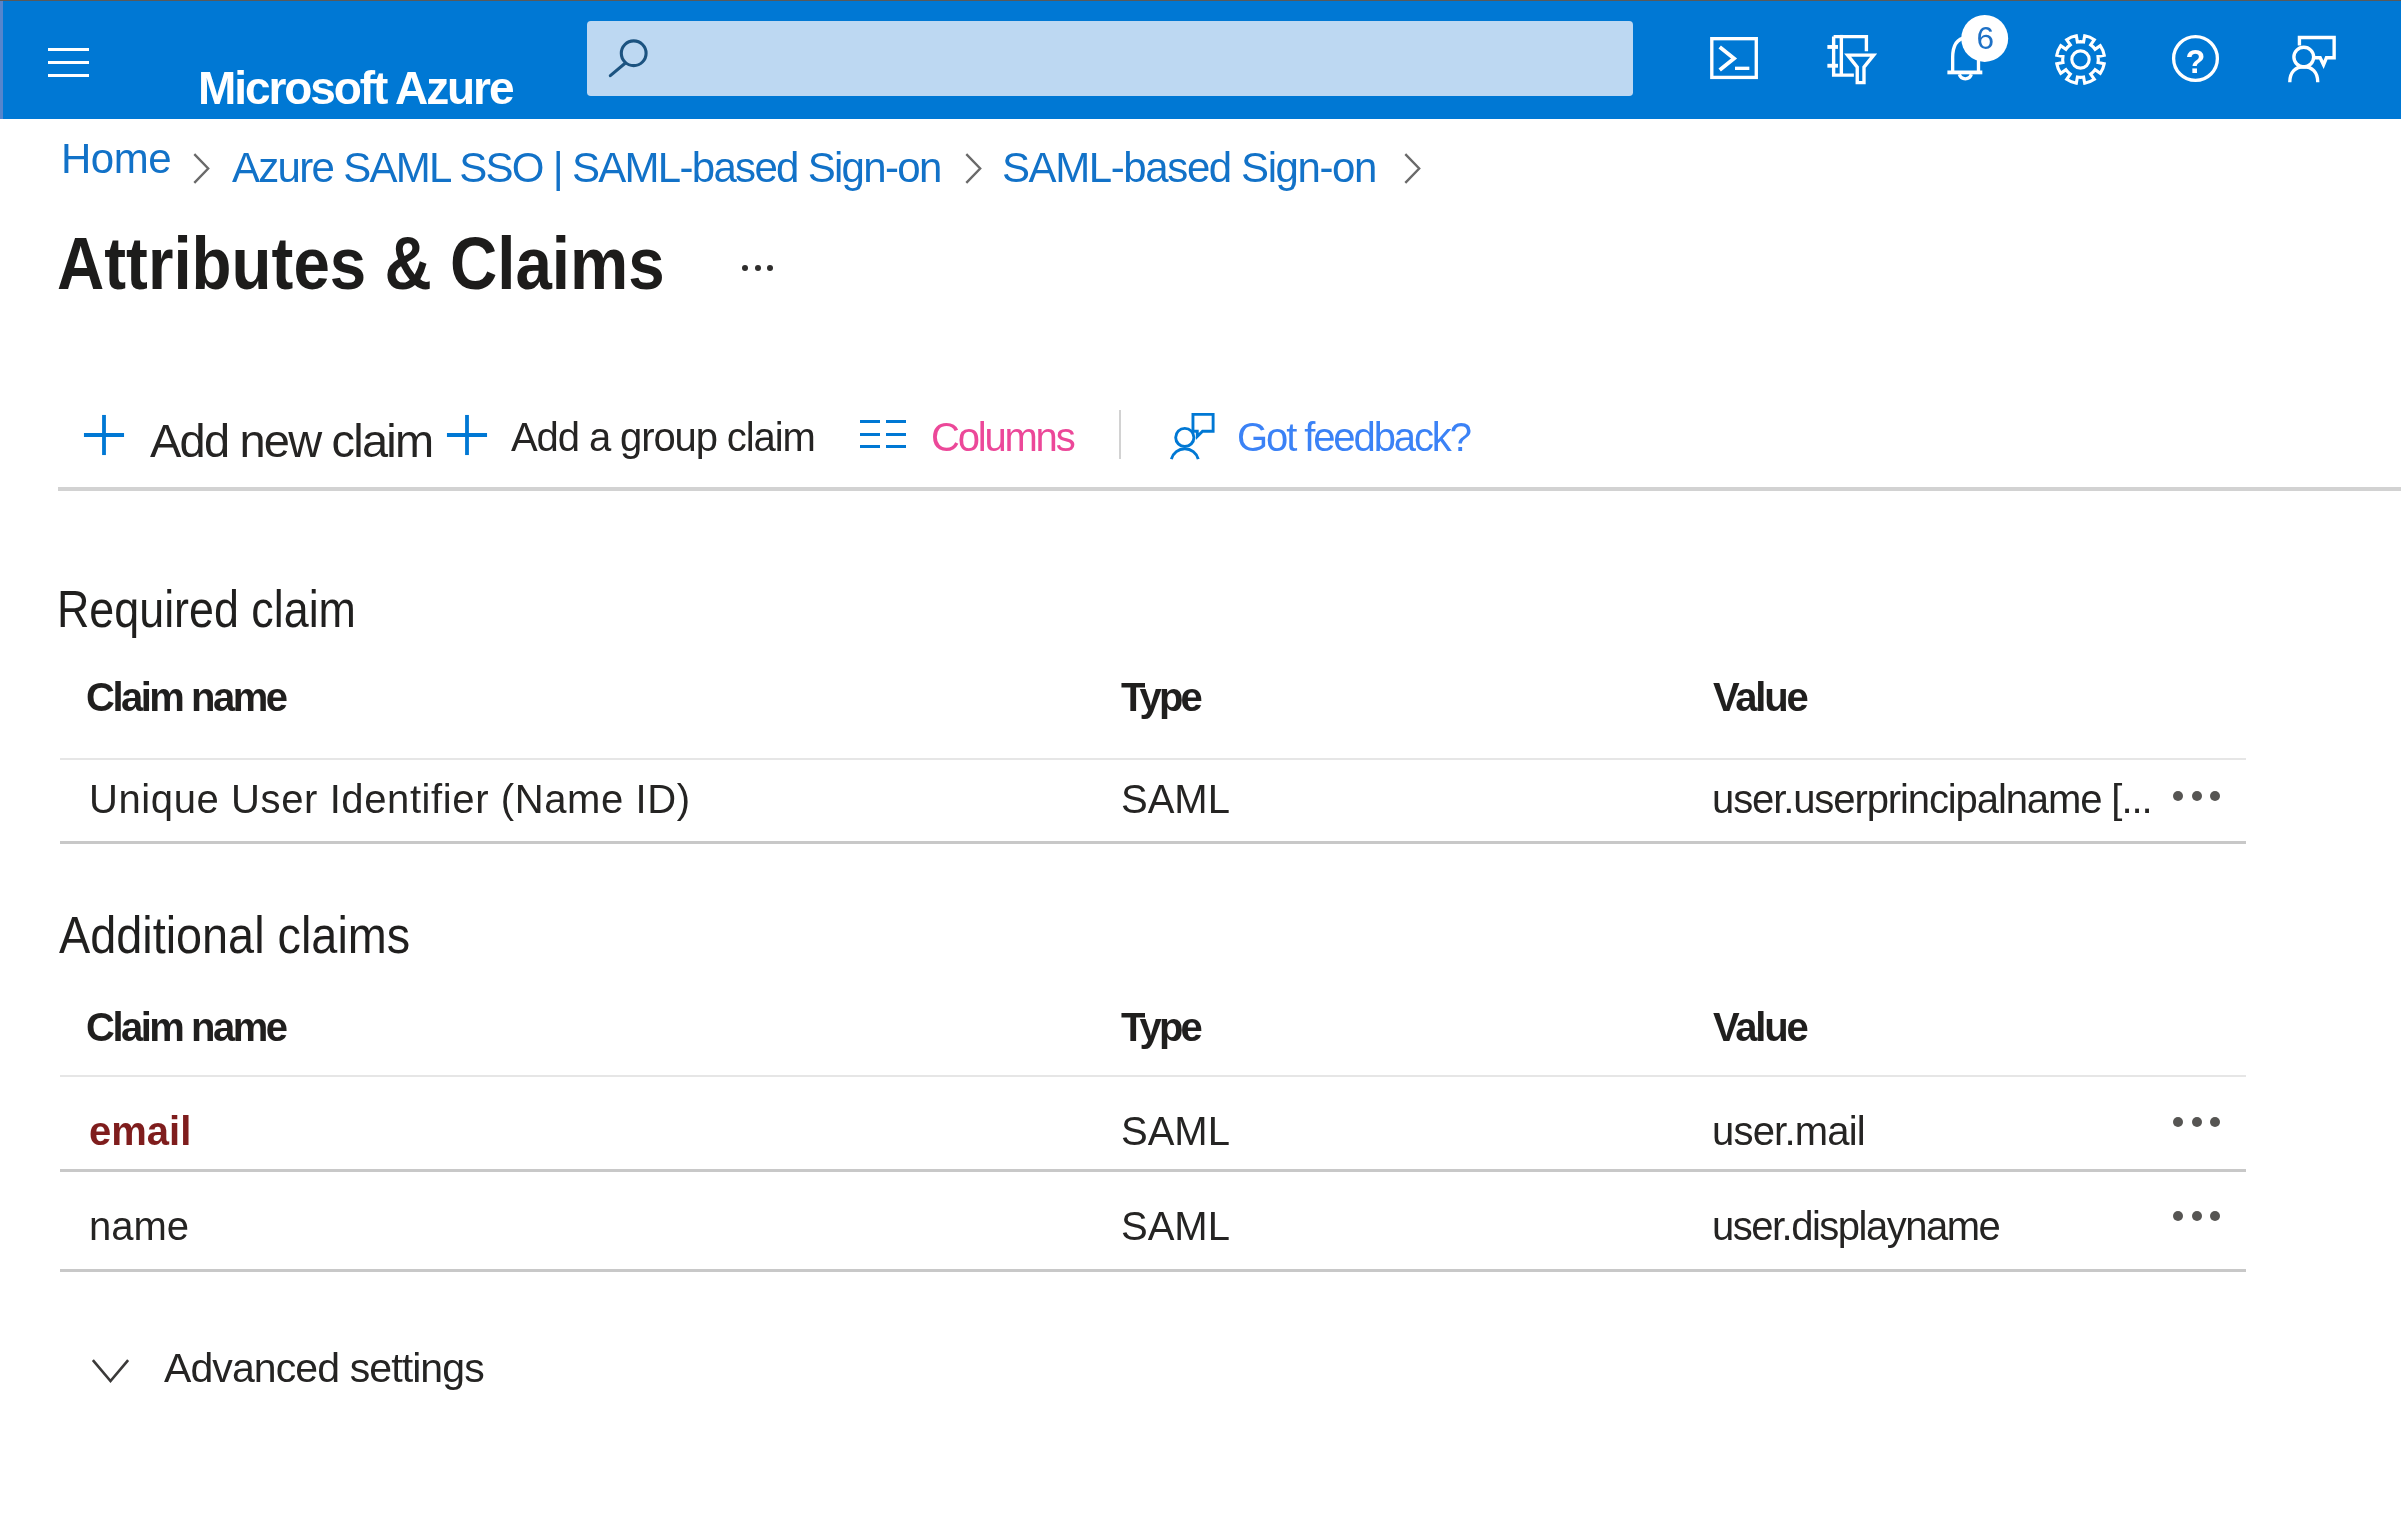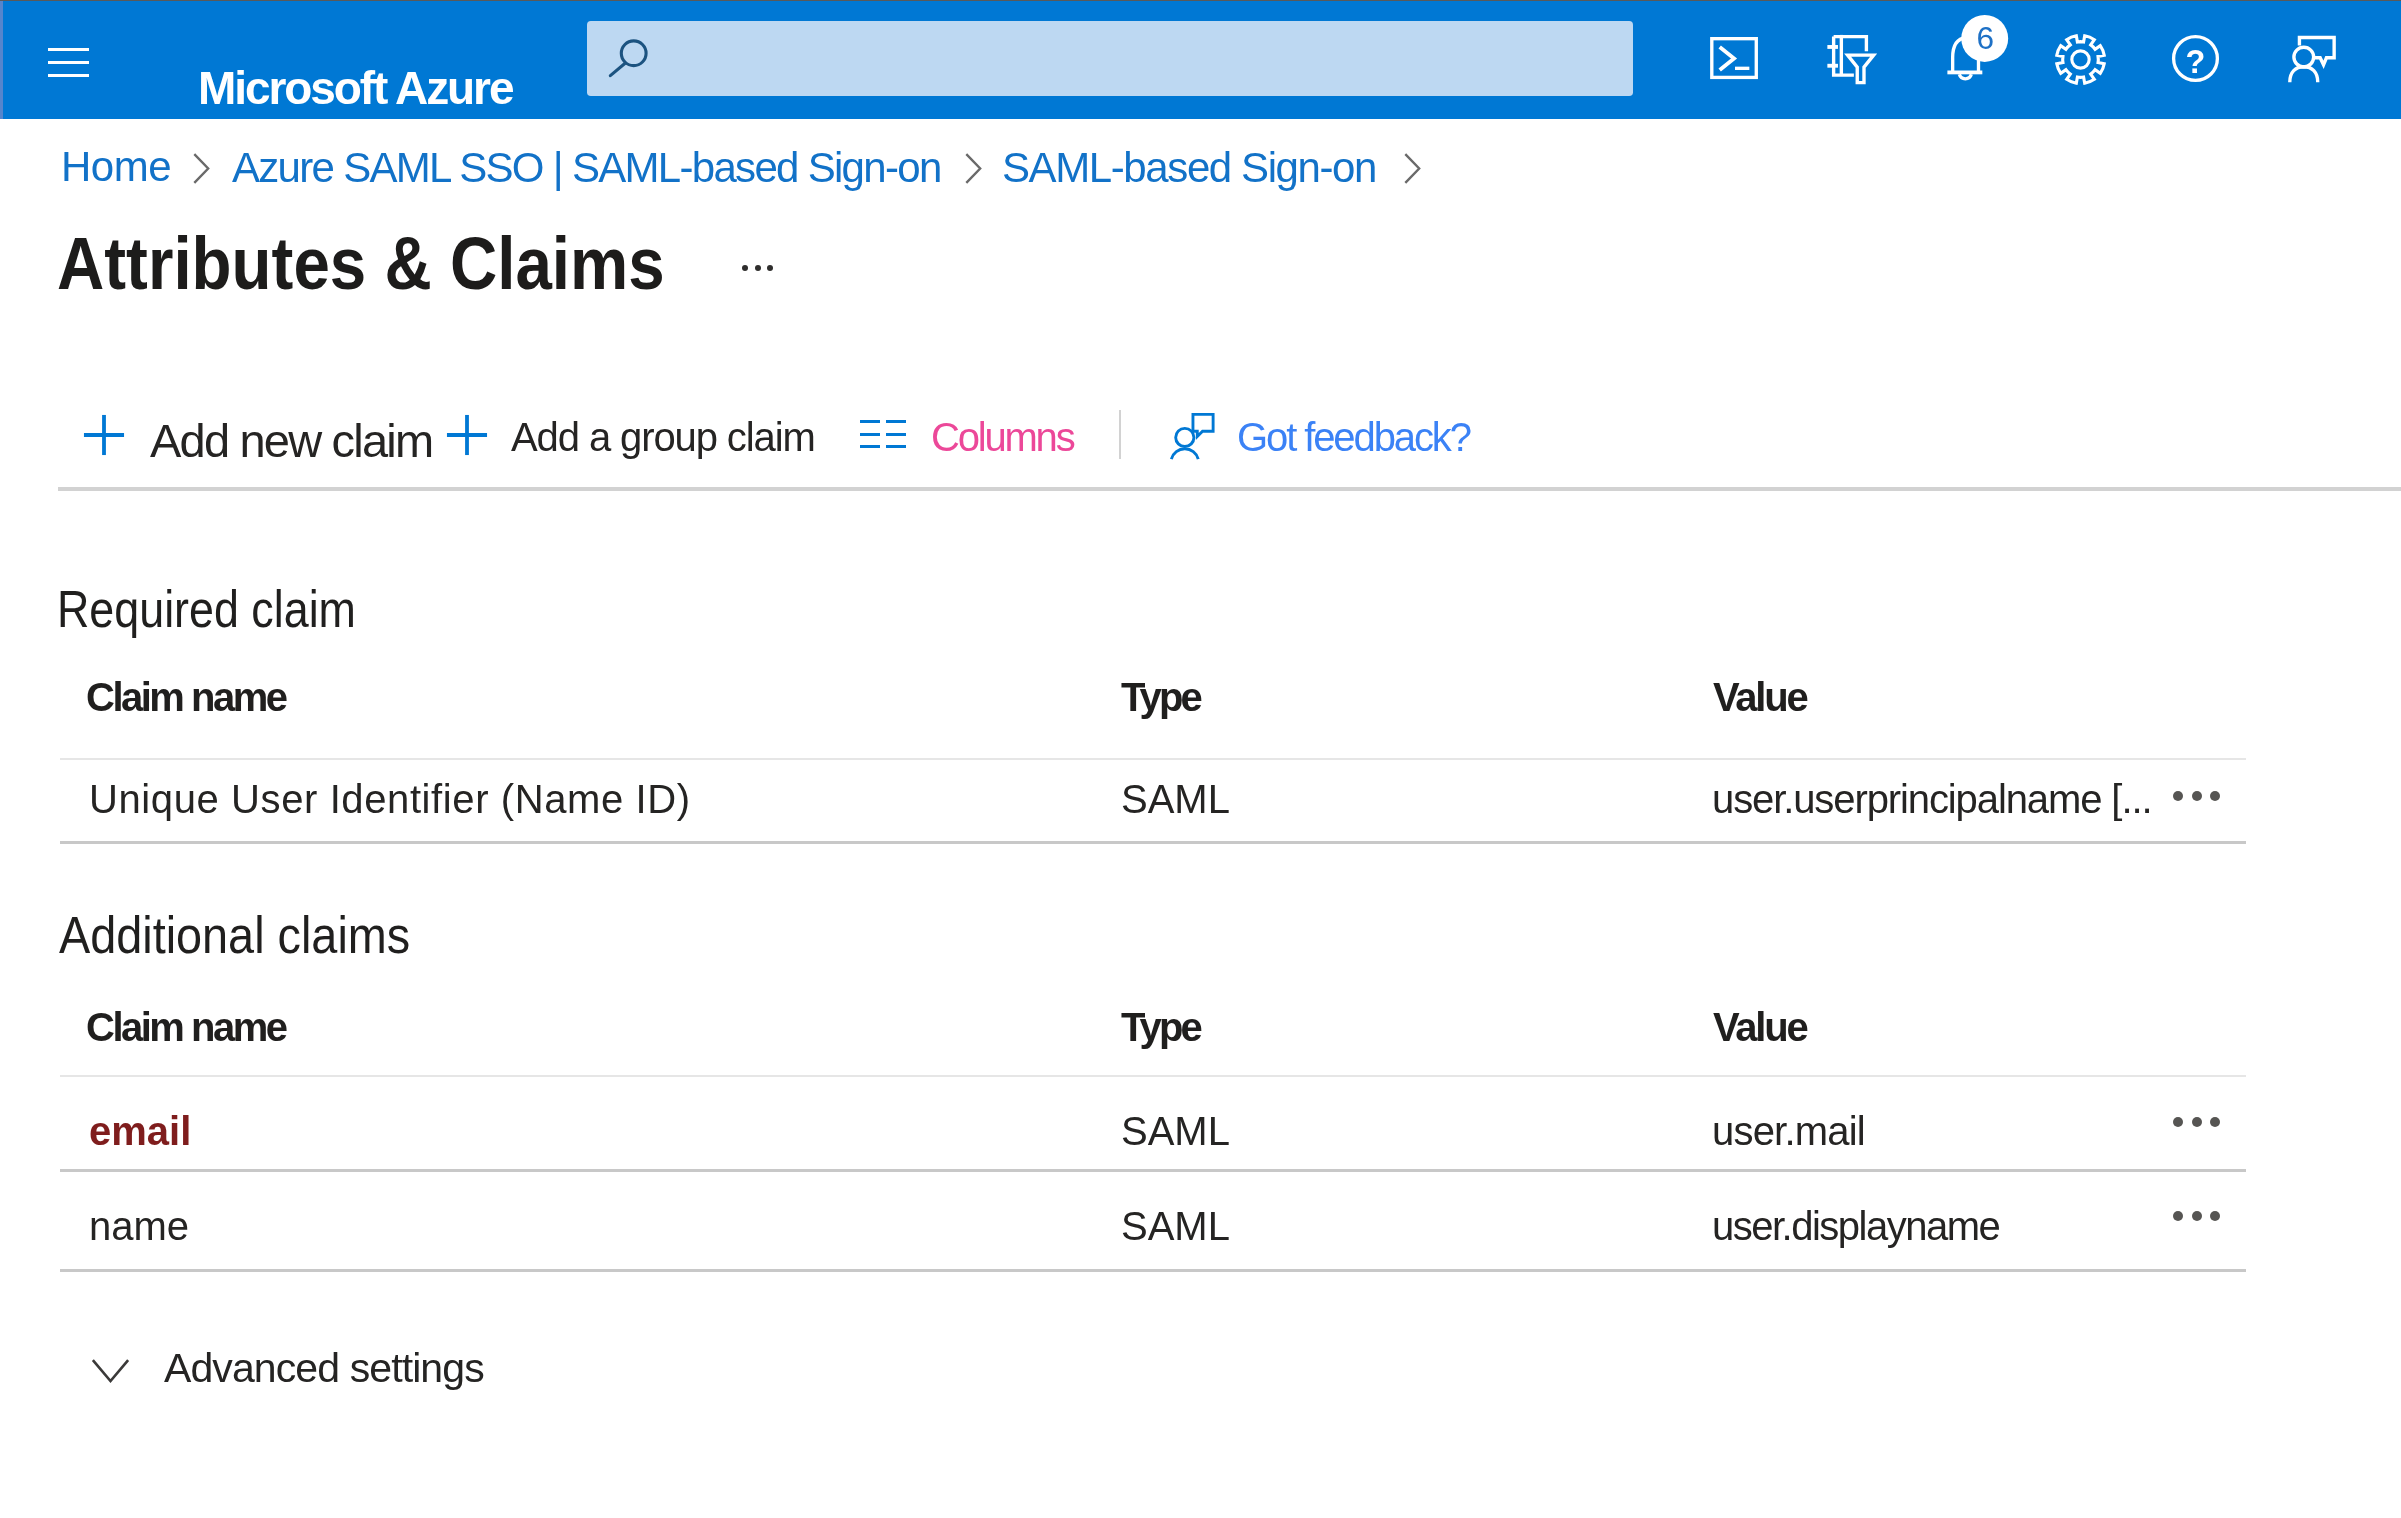--- a/index.html
+++ b/index.html
@@ -61,21 +61,21 @@
     <circle cx="51.5" cy="51.5" r="46" fill="none" stroke="#ffffff" stroke-width="7"></circle>
     <text x="51" y="83" font-size="68" font-weight="700" fill="#ffffff" text-anchor="middle" font-family="Liberation Sans, sans-serif">?</text>
   </svg>
 
   <svg class="abs" style="left:2284px;top:32px;" width="54" height="54" viewBox="0 0 112 112">
     <path d="M32 28 V11.5 H104 V53.5 H88 L82 68 L75 53.5 H64" fill="none" stroke="#ffffff" stroke-width="7"></path>
     <circle cx="41" cy="52" r="20.5" fill="none" stroke="#ffffff" stroke-width="7"></circle>
     <path d="M12 104 C12 83 24 72 41 72 C58 72 70 83 70 104" fill="none" stroke="#ffffff" stroke-width="7"></path>
   </svg>
 
-  <div class="t" style="left:61px;top:146px;font-size:42px;color:#1272c8;letter-spacing:-0.5px;">Home</div>
+  <div class="t" style="left:61px;top:138px;font-size:42px;color:#1272c8;letter-spacing:-0.5px;">Home</div>
   <svg class="abs" style="left:190px;top:151px;" width="22" height="35" viewBox="0 0 46 72">
     <polyline points="9,6 38,36 9,66" fill="none" stroke="#6a6a6a" stroke-width="5"></polyline>
   </svg>
   <div class="t" style="left:232px;top:147px;font-size:42px;color:#1272c8;letter-spacing:-1.7px;">Azure SAML SSO | SAML-based Sign-on</div>
   <svg class="abs" style="left:962px;top:151px;" width="22" height="35" viewBox="0 0 46 72">
     <polyline points="9,6 38,36 9,66" fill="none" stroke="#6a6a6a" stroke-width="5"></polyline>
   </svg>
   <div class="t" style="left:1002px;top:147px;font-size:42px;color:#1272c8;letter-spacing:-1.4px;">SAML-based Sign-on</div>
   <svg class="abs" style="left:1401px;top:151px;" width="22" height="35" viewBox="0 0 46 72">
     <polyline points="9,6 38,36 9,66" fill="none" stroke="#6a6a6a" stroke-width="5"></polyline>

